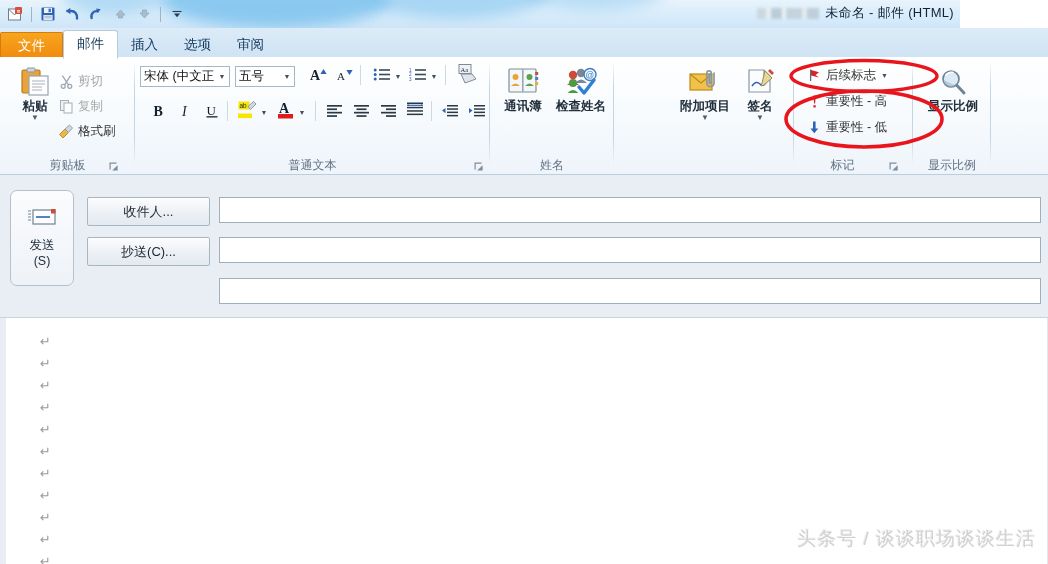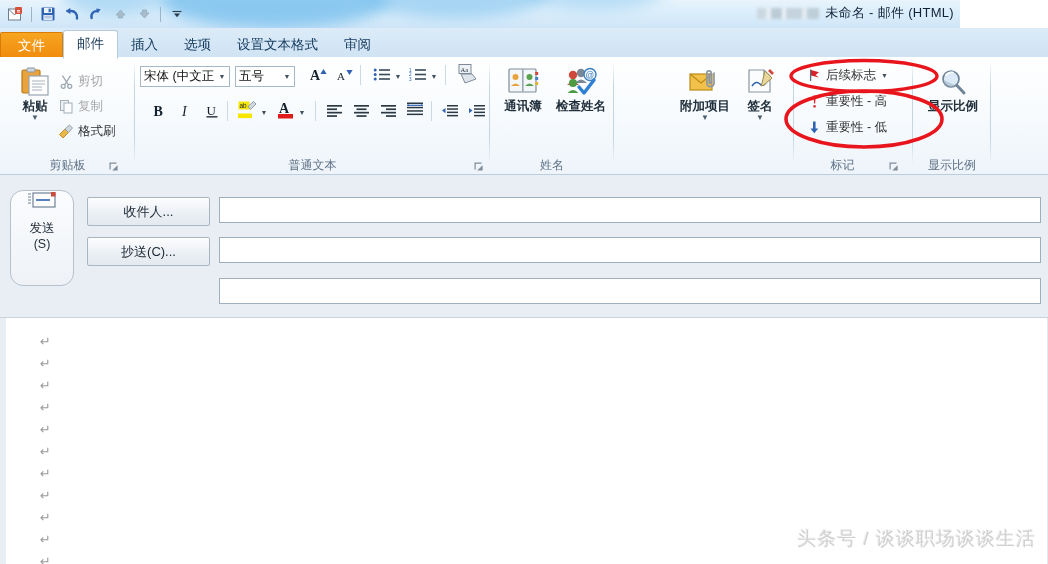--- a/index.html
+++ b/index.html
@@ -198,23 +198,23 @@
     position: absolute; left: 0; top: 175px;
     width: 1048px; height: 143px;
     background: #e9eef4;
     box-sizing: border-box;
     border-bottom: 1px solid #c7d2dd;
   }
   .sendbtn {
     position: absolute; left: 10px; top: 15px;
     width: 62px; height: 94px;
     border: 1px solid #b5c2ce;
-    border-radius: 13px;
+    border-radius: 7px;
     background: linear-gradient(180deg,#fbfcfe 0%, #eef2f7 100%);
-    display: flex; flex-direction: column; align-items: center; justify-content: flex-start;
+    display: flex; flex-direction: column; align-items: center; justify-content: center;
     font-size: 12.5px; color: #1d2a36;
     line-height: 16px;
   }
   .sendbtn .sicn { margin-bottom: 3px; }
   .fieldbtn {
     position: absolute;
     height: 27px;
     border: 1px solid #a8b6c2;
     border-radius: 2px;
     background: linear-gradient(180deg,#fdfdfe 0%, #edf1f6 50%, #e3e9f0 100%);
@@ -338,21 +338,20 @@
       <span class="title-redacted"></span><span>未命名 - 邮件 (HTML)</span>
     </div>
   </div>
 
   <div class="tabstrip">
     <div class="tabs">
       <div class="tab file">文件</div>
       <div class="tab active">邮件</div>
       <div class="tab plain">插入</div>
       <div class="tab plain">选项</div>
-      <div class="tab plain">设置文本格式</div>
       <div class="tab plain">审阅</div>
     </div>
   </div>
 
   <div class="ribbon">
 
     <div class="grp" style="left:0; width:135px;">
       <div class="bigbtn" style="left:7px; top:8px; width:56px;">
         <div class="bicon">
           <svg width="34" height="34" viewBox="0 0 34 34">

